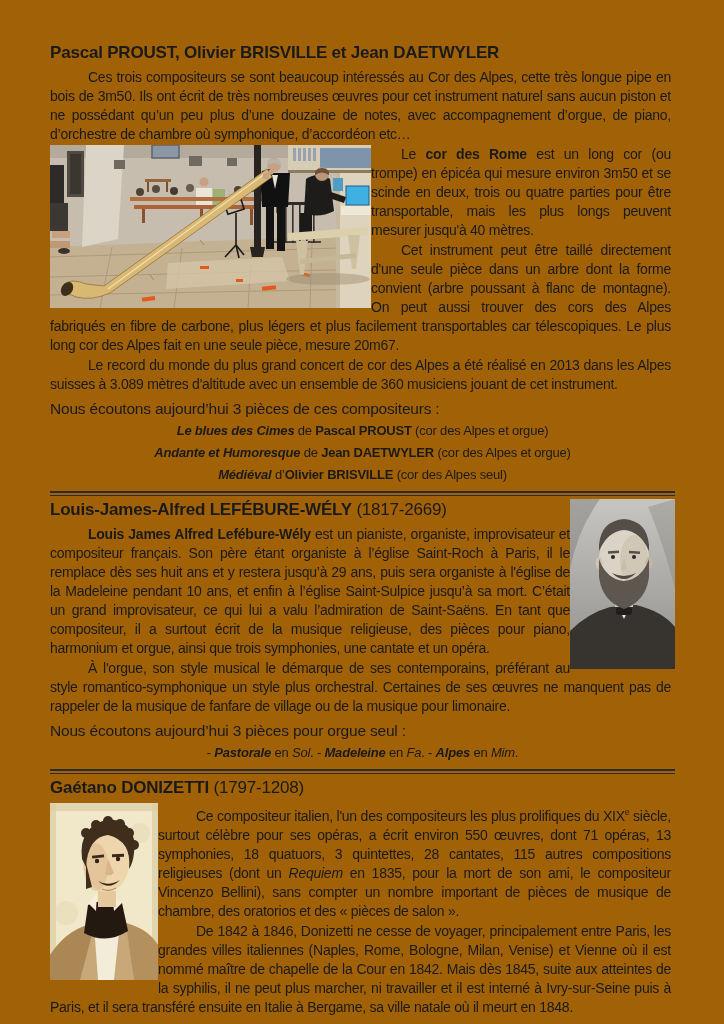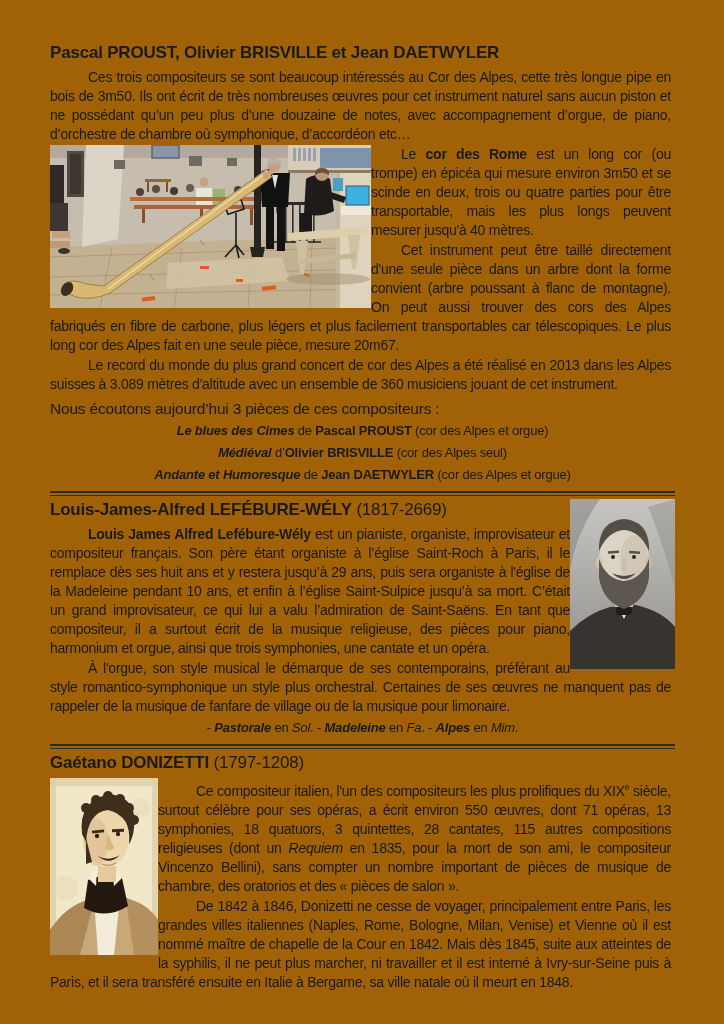--- a/index.html
+++ b/index.html
@@ -178,22 +178,22 @@
           </g>
         </svg>
       </figure>
       <p class="body indent-md"><span>Le </span><span class="seg-b">cor des Rome</span><span> est un long cor (ou trompe) en épicéa qui mesure environ 3m50 et se scinde en deux, trois ou quatre parties pour être transportable, mais les plus longs peuvent mesurer jusqu'à 40 mètres.</span></p>
       <p class="body indent-md">Cet instrument peut être taillé directement d'une seule pièce dans un arbre dont la forme convient (arbre poussant à flanc de montagne). On peut aussi trouver des cors des Alpes fabriqués en fibre de carbone, plus légers et plus facilement transportables car télescopiques. Le plus long cor des Alpes fait en une seule pièce, mesure 20m67.</p>
       <p class="body indent-lg">Le record du monde du plus grand concert de cor des Alpes a été réalisé en 2013 dans les Alpes suisses à 3.089 mètres d'altitude avec un ensemble de 360 musiciens jouant de cet instrument.</p>
     </div>
 
     <p class="lead">Nous écoutons aujourd’hui 3 pièces de ces compositeurs :</p>
     <p class="piece"><span class="seg-b seg-i">Le blues des Cimes</span><span> de </span><span class="seg-b">Pascal PROUST</span><span> (cor des Alpes et orgue)</span></p>
+    <p class="piece"><span class="seg-b seg-i">Andante et Humoresque</span><span> de </span><span class="seg-b">Jean DAETWYLER</span><span> (cor des Alpes et orgue)</span></p>
     <p class="piece"><span class="seg-b seg-i">Médiéval</span><span> d’</span><span class="seg-b">Olivier BRISVILLE</span><span> (cor des Alpes seul)</span></p>
-    <p class="piece"><span class="seg-b seg-i">Andante et Humoresque</span><span> de </span><span class="seg-b">Jean DAETWYLER</span><span> (cor des Alpes et orgue)</span></p>
   </section>
 
   <div class="rule"></div>
 
   <section>
     <figure class="photo portrait-right">
       <svg viewBox="0 0 105 170" preserveAspectRatio="none">
         <defs>
           <linearGradient id="g2" x1="0" y1="0" x2="0" y2="1">
             <stop offset="0" stop-color="#c6c5c1"></stop>
@@ -217,20 +217,21 @@
         <rect x="38" y="52" width="11" height="2.5" fill="#55504a" transform="rotate(-4 43 53)"></rect>
         <rect x="59" y="52" width="11" height="2.5" fill="#55504a" transform="rotate(4 64 53)"></rect>
         <circle cx="43" cy="58" r="2" fill="#2c2925"></circle>
           <circle cx="64" cy="58" r="2" fill="#2c2925"></circle>
         <path d="M54,58 L57,70 Q54,73 51,70 Z" fill="#c8bca9"></path>
       </svg>
     </figure>
     <h1 class="sec-title"><span class="seg-b">Louis-James-Alfred LEFÉBURE-WÉLY</span><span> (1817-2669)</span></h1>
     <p class="body indent-lg"><span class="seg-b">Louis James Alfred Lefébure-Wély</span><span> est un pianiste, organiste, improvisateur et compositeur français. Son père étant organiste à l’église Saint-Roch à Paris, il le remplace dès ses huit ans et y restera jusqu’à 29 ans, puis sera organiste à l'église de la Madeleine pendant 10 ans, et enfin à l’église Saint-Sulpice jusqu’à sa mort. C’était un grand improvisateur, ce qui lui a valu l’admiration de Saint-Saëns. En tant que compositeur, il a surtout écrit de la musique religieuse, des pièces pour piano, harmonium et orgue, ainsi que trois symphonies, une cantate et un opéra.</span></p>
     <p class="body indent-lg">À l'orgue, son style musical le démarque de ses contemporains, préférant au style romantico-symphonique un style plus orchestral. Certaines de ses œuvres ne manquent pas de rappeler de la musique de fanfare de village ou de la musique pour limonaire.</p>
+    <p class="lead">Nous écoutons aujourd’hui 3 pièces pour orgue seul :</p>
     <p class="piece"><span>- </span><span class="seg-b seg-i">Pastorale</span><span> en </span><span class="seg-i">Sol</span><span>. - </span><span class="seg-b seg-i">Madeleine</span><span> en </span><span class="seg-i">Fa</span><span>. - </span><span class="seg-b seg-i">Alpes</span><span> en </span><span class="seg-i">Mim</span><span>.</span></p>
   </section>
 
   <div class="rule"></div>
 
   <section>
     <h1 class="sec-title"><span class="seg-b">Gaétano DONIZETTI</span><span> (1797-1208)</span></h1>
     <div>
       <figure class="photo portrait-left">
         <svg viewBox="0 0 108 177" preserveAspectRatio="none">

